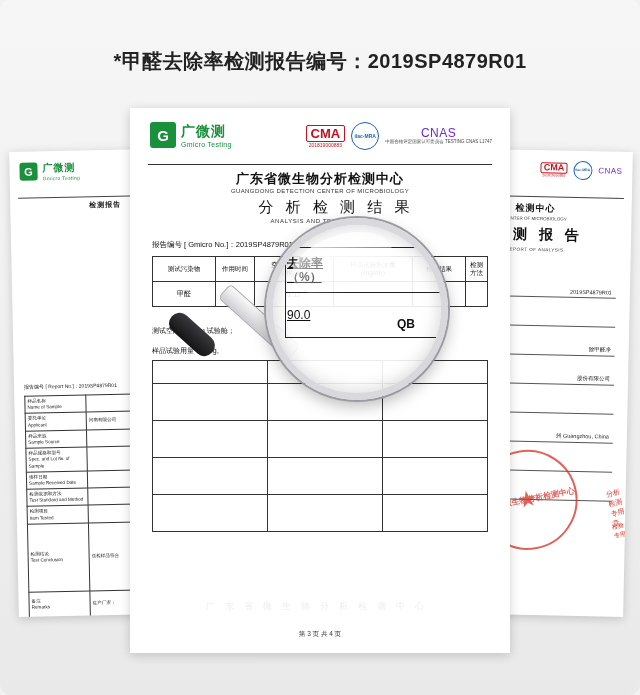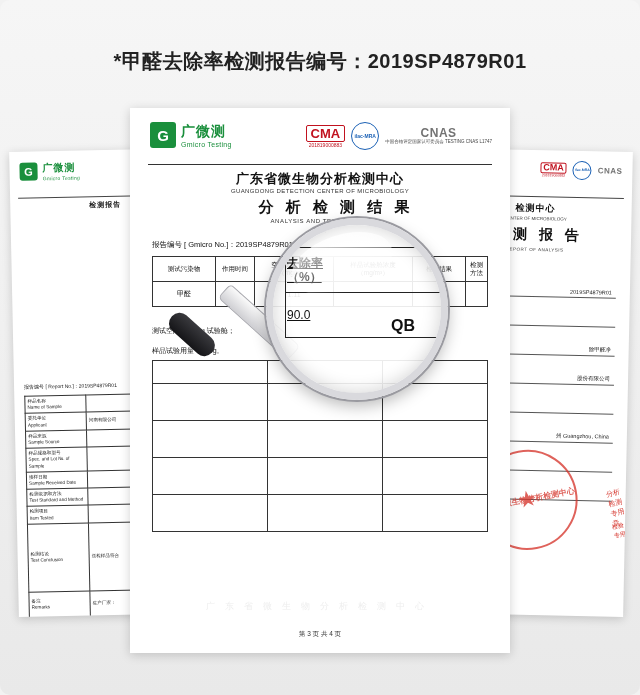--- a/index.html
+++ b/index.html
@@ -53,37 +53,37 @@
 
   
   .badges{display:flex;align-items:center;gap:6px;}
   .badge{display:flex;flex-direction:column;align-items:center;line-height:1;}
   .b-cma{color:#c1121f;font-weight:bold;font-size:13px;border:1px solid #c1121f;
          padding:1px 4px;border-radius:2px;}
   .b-sub{font-size:5px;color:#c1121f;margin-top:1px;}
   .ring{width:26px;height:26px;border-radius:50%;border:1.6px solid #1b61b5;
         display:flex;align-items:center;justify-content:center;
         font-size:5px;color:#1b61b5;font-weight:bold;text-align:center;}
-  .b-cnas{font-size:12px;font-weight:bold;color:#737373;letter-spacing:.5px;}
+  .b-cnas{font-size:12px;font-weight:normal;color:#6d28d9;letter-spacing:.5px;}
   .b-cnas-sub{font-size:4.5px;color:#444;text-align:center;line-height:1.25;}
   .badges.small .ring{width:17px;height:17px;font-size:3.5px;border-width:1.2px;}
   .badges.small .b-cma{font-size:9px;padding:0 2px;}
   .badges.small .b-cnas{font-size:8px;}
   .badges.small .b-sub{font-size:3.5px;}
 
   
   .c-head{position:absolute;left:20px;right:18px;top:14px;
           display:flex;justify-content:space-between;align-items:flex-start;}
   .c-rule{position:absolute;left:18px;right:18px;top:56px;border-top:1px solid #333;}
   .c-org{position:absolute;left:0;right:0;top:62px;text-align:center;
          font-size:13px;font-weight:bold;color:#111;letter-spacing:1px;}
   .c-org-en{position:absolute;left:0;right:0;top:80px;text-align:center;
          font-size:6px;color:#333;letter-spacing:.4px;}
   .c-title{position:absolute;left:0;right:0;top:90px;text-align:center;
-         font-size:15px;font-weight:bold;color:#111;letter-spacing:4px;padding-left:32px;}
+         font-size:15px;font-weight:normal;color:#111;letter-spacing:4px;padding-left:32px;}
   .c-title-en{position:absolute;left:0;right:0;top:110px;text-align:center;
          font-size:6px;color:#333;letter-spacing:.6px;}
   .c-page-mark{position:absolute;left:0;right:0;top:119px;text-align:center;
          font-size:5px;color:#555;}
   .c-reportno{position:absolute;left:22px;top:132px;font-size:7.5px;color:#111;}
 
   table.grid{position:absolute;border-collapse:collapse;}
   table.grid td,table.grid th{border:1px solid #333;color:#111;}
   #tbl-main{left:22px;top:148px;width:336px;}
   #tbl-main th{font-size:6.5px;font-weight:normal;padding:4px 2px;text-align:center;line-height:1.25;}
@@ -166,21 +166,21 @@
     position:absolute;left:-66px;top:126px;width:92px;height:17px;
     background:linear-gradient(180deg,#fafafa,#cfcfd3);
     border:1.5px solid #a7a7ad;border-radius:5px;
     transform:rotate(42deg);transform-origin:100% 50%;
   }
   .grip{
     position:absolute;left:-108px;top:124px;width:54px;height:21px;
     background:linear-gradient(180deg,#3a3a3e,#141417);
     border-radius:10px;transform:rotate(42deg);transform-origin:100% 50%;
   }
-  .qb{position:absolute;right:26px;top:92px;font-size:16px;color:#111;font-weight:bold;}
+  .qb{position:absolute;right:26px;top:92px;font-size:12px;color:#111;font-weight:bold;}
 </style>
 </head>
 <body>
 
 <div class="stage">
 
   <div class="headline">*甲醛去除率检测报告编号：2019SP4879R01</div>
 
   <div class="sheet" id="sheet-left">
     <div class="inner">

